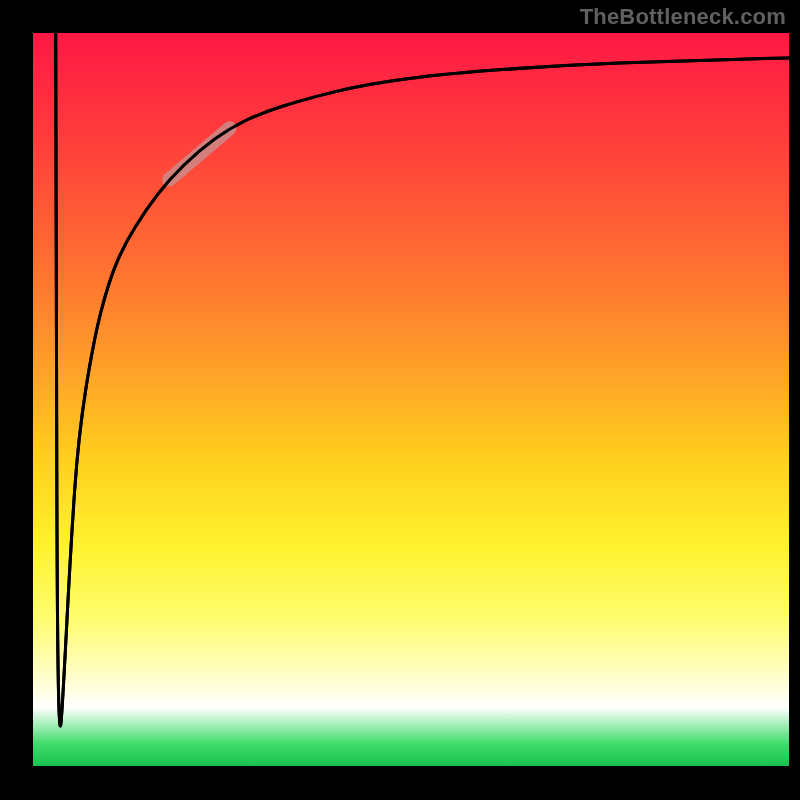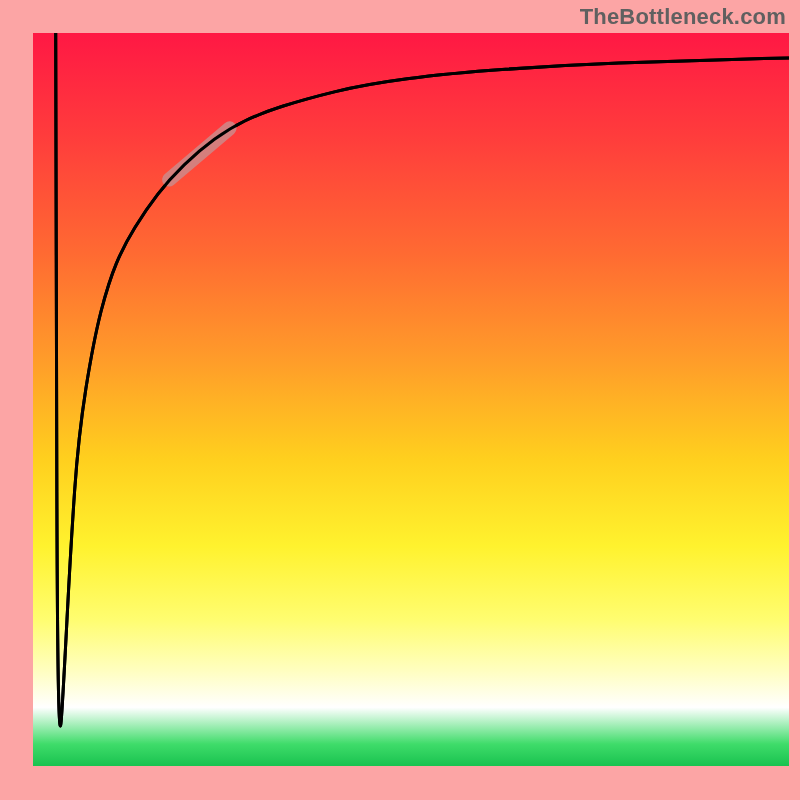--- a/index.html
+++ b/index.html
@@ -1,21 +1,21 @@
 <!DOCTYPE html>
 <html><head>
 <meta charset="utf-8">
 <style>
   * { margin: 0; padding: 0; box-sizing: border-box; }
   html, body { width: 800px; height: 800px; overflow: hidden; background: #fff; }
   .wrap {
     position: relative;
     width: 800px;
     height: 800px;
-    background: #fca5a5;
+    background: #000000;
   }
   .watermark {
     position: absolute;
     top: 4px;
     right: 14px;
     font-family: Arial, Helvetica, sans-serif;
     font-size: 22px;
     font-weight: 600;
     color: #606060;
     letter-spacing: 0.2px;

